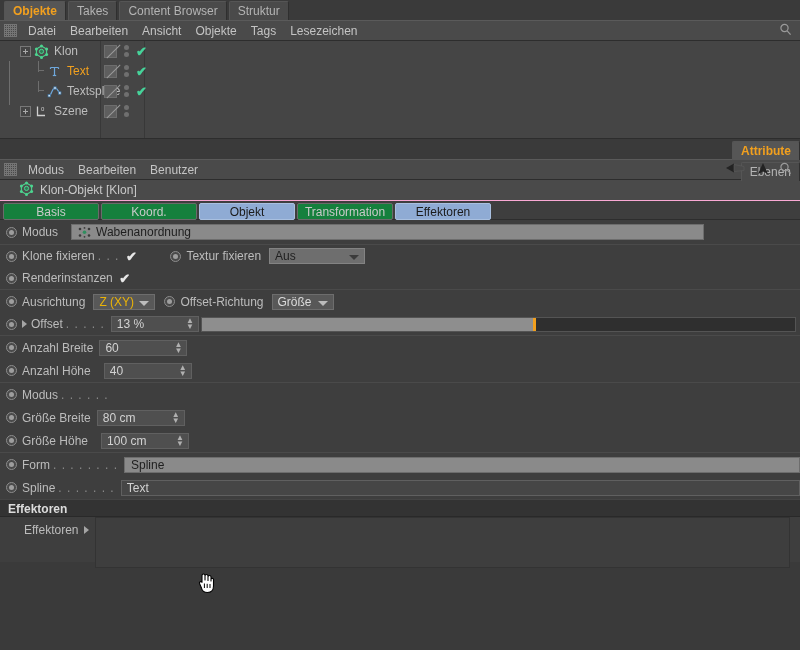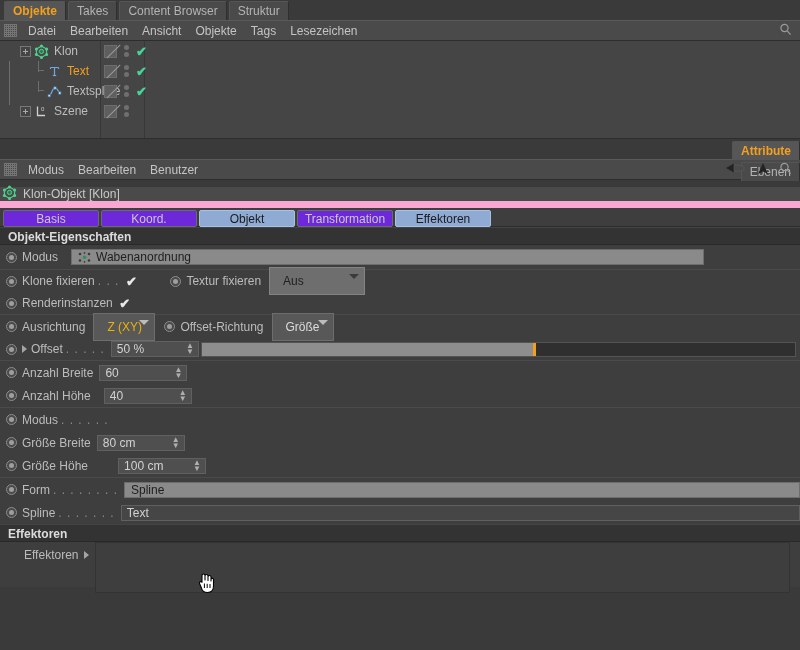--- a/index.html
+++ b/index.html
@@ -97,29 +97,29 @@
     transform: rotate(-45deg); transform-origin: center;
   }
   .dots { display:flex; flex-direction:column; gap:2px; }
   .dot { width:5px; height:5px; border-radius:50%; background:#6f6f6f; }
   .check { color:#46d39a; font-size:13px; line-height:1; font-weight:bold; }
 
   
   .attr-tabs { background:#3a3a3a;flex-direction:column; }
   .obj-title {
     display:flex; align-items:center; height:21px;
-    background:#4a4a4a; border-bottom:7px solid #f9a8d4; padding-left:2px;margin-top:7px;
+    background:#4a4a4a; border-bottom:1px solid #f9a8d4; padding-left:19px;
   }
   .obj-title .label { font-size:12px; color:#c8c8c8; margin-left:6px; }
 
   .tabstrip { display:flex; height:19px; padding:2px 3px 2px 3px; background:#3e3e3e; gap:2px;
               border-bottom:1px solid #2d2d2d; }
   .tabbtn {
     flex: 0 0 auto; height:17px; line-height:17px; text-align:center;
-    background:#6d28d9; color:#c9c9c9; font-size:12px;
+    background:#15803d; color:#c9c9c9; font-size:12px;
     border:1px solid #6b6b6b; border-radius:2px; padding:0 4px;
   }
   .tabbtn.active { background:#8fabd4; color:#1b1b1b; border-color:#a9c0e0; }
 
   
   .section-head {
     height:18px; line-height:18px;
     background:#333333; color:#dcdcdc; font-weight:bold; font-size:12px;
     padding-left:8px; border-bottom:1px solid #292929; border-top:1px solid #444;
   }
@@ -151,22 +151,22 @@
     border:1px solid #606060;
     padding-left:5px; font-size:12px;
     display:flex; align-items:center; position:relative;
   }
   .spin {
     position:absolute; right:4px; top:1px;
     display:flex; flex-direction:column; align-items:center; line-height:6px;
     color:#b0b0b0; font-size:8px;
   }
   .combo {
-    height:28px; background:#6e6e6e; border:1px solid #838383;
-    color:#1f1f1f; font-size:12px; padding-left:13px;
+    height:16px; background:#6e6e6e; border:1px solid #838383;
+    color:#1f1f1f; font-size:12px; padding-left:5px;
     display:flex; align-items:center; position:relative;
   }
   .combo .arrow {
     position:absolute; right:5px; top:6px;
     width:0; height:0; border-left:5px solid transparent; border-right:5px solid transparent;
     border-top:5px solid #3b3b3b;
   }
   .chk {
     width:12px; height:12px; display:flex; align-items:center; justify-content:center;
     color:#e8e8e8; font-size:13px; font-weight:bold; line-height:1;
@@ -362,21 +362,20 @@
   </div>
 
   <div class="tabstrip">
     <div class="tabbtn" style="width:96px">Basis</div>
     <div class="tabbtn" style="width:96px">Koord.</div>
     <div class="tabbtn active" style="width:96px">Objekt</div>
     <div class="tabbtn" style="width:96px">Transformation</div>
     <div class="tabbtn active" style="width:96px">Effektoren</div>
   </div>
 
-  <div class="section-head">Objekt-Eigenschaften</div>
 
   <div style="background:#3e3e3e;">
 
     <div class="prow" style="height:24px">
       <span class="radio"></span>
       <span class="plabel">Modus</span>
       <div class="textfield" style="width:633px; margin-left:13px;">
         <span style="margin-right:5px;display:flex;">
           <svg width="13" height="11" viewBox="0 0 13 11">
             <circle cx="2" cy="2" r="1.3" fill="#3a3a3a"></circle>
@@ -431,21 +430,21 @@
         <span class="arrow" style="border-top-color:#bcbcbc;"></span>
       </div>
     </div>
 
     <div class="prow" style="height:22px; padding-right:4px;">
       <span class="radio"></span>
       <span class="tri-right"></span>
       <span class="plabel">Offset</span>
       <span class="plabel dotted">. . . . .</span>
       <div class="darkfield" style="width:88px; margin-left:6px;">
-        <span>50 %</span>
+        <span>13 %</span>
         <span class="spin">
             <span>▲</span>
             <span>▼</span>
           </span>
       </div>
       <div class="slider" style="margin-left:2px;">
         <div class="fill" id="offset-fill" style="width: 56%;"></div>
         <div class="marker" id="offset-marker" style="left: calc(56% - 1px);"></div>
       </div>
     </div>
@@ -492,21 +491,21 @@
         <span class="spin">
             <span>▲</span>
             <span>▼</span>
           </span>
       </div>
     </div>
 
     <div class="prow" style="height:23px">
       <span class="radio"></span>
       <span class="plabel">Größe Höhe</span>
-      <div class="darkfield" style="width:88px; margin-left:30px;">
+      <div class="darkfield" style="width:88px; margin-left:13px;">
         <span>100 cm</span>
         <span class="spin">
             <span>▲</span>
             <span>▼</span>
           </span>
       </div>
     </div>
 
     <div class="divider"></div>
 

